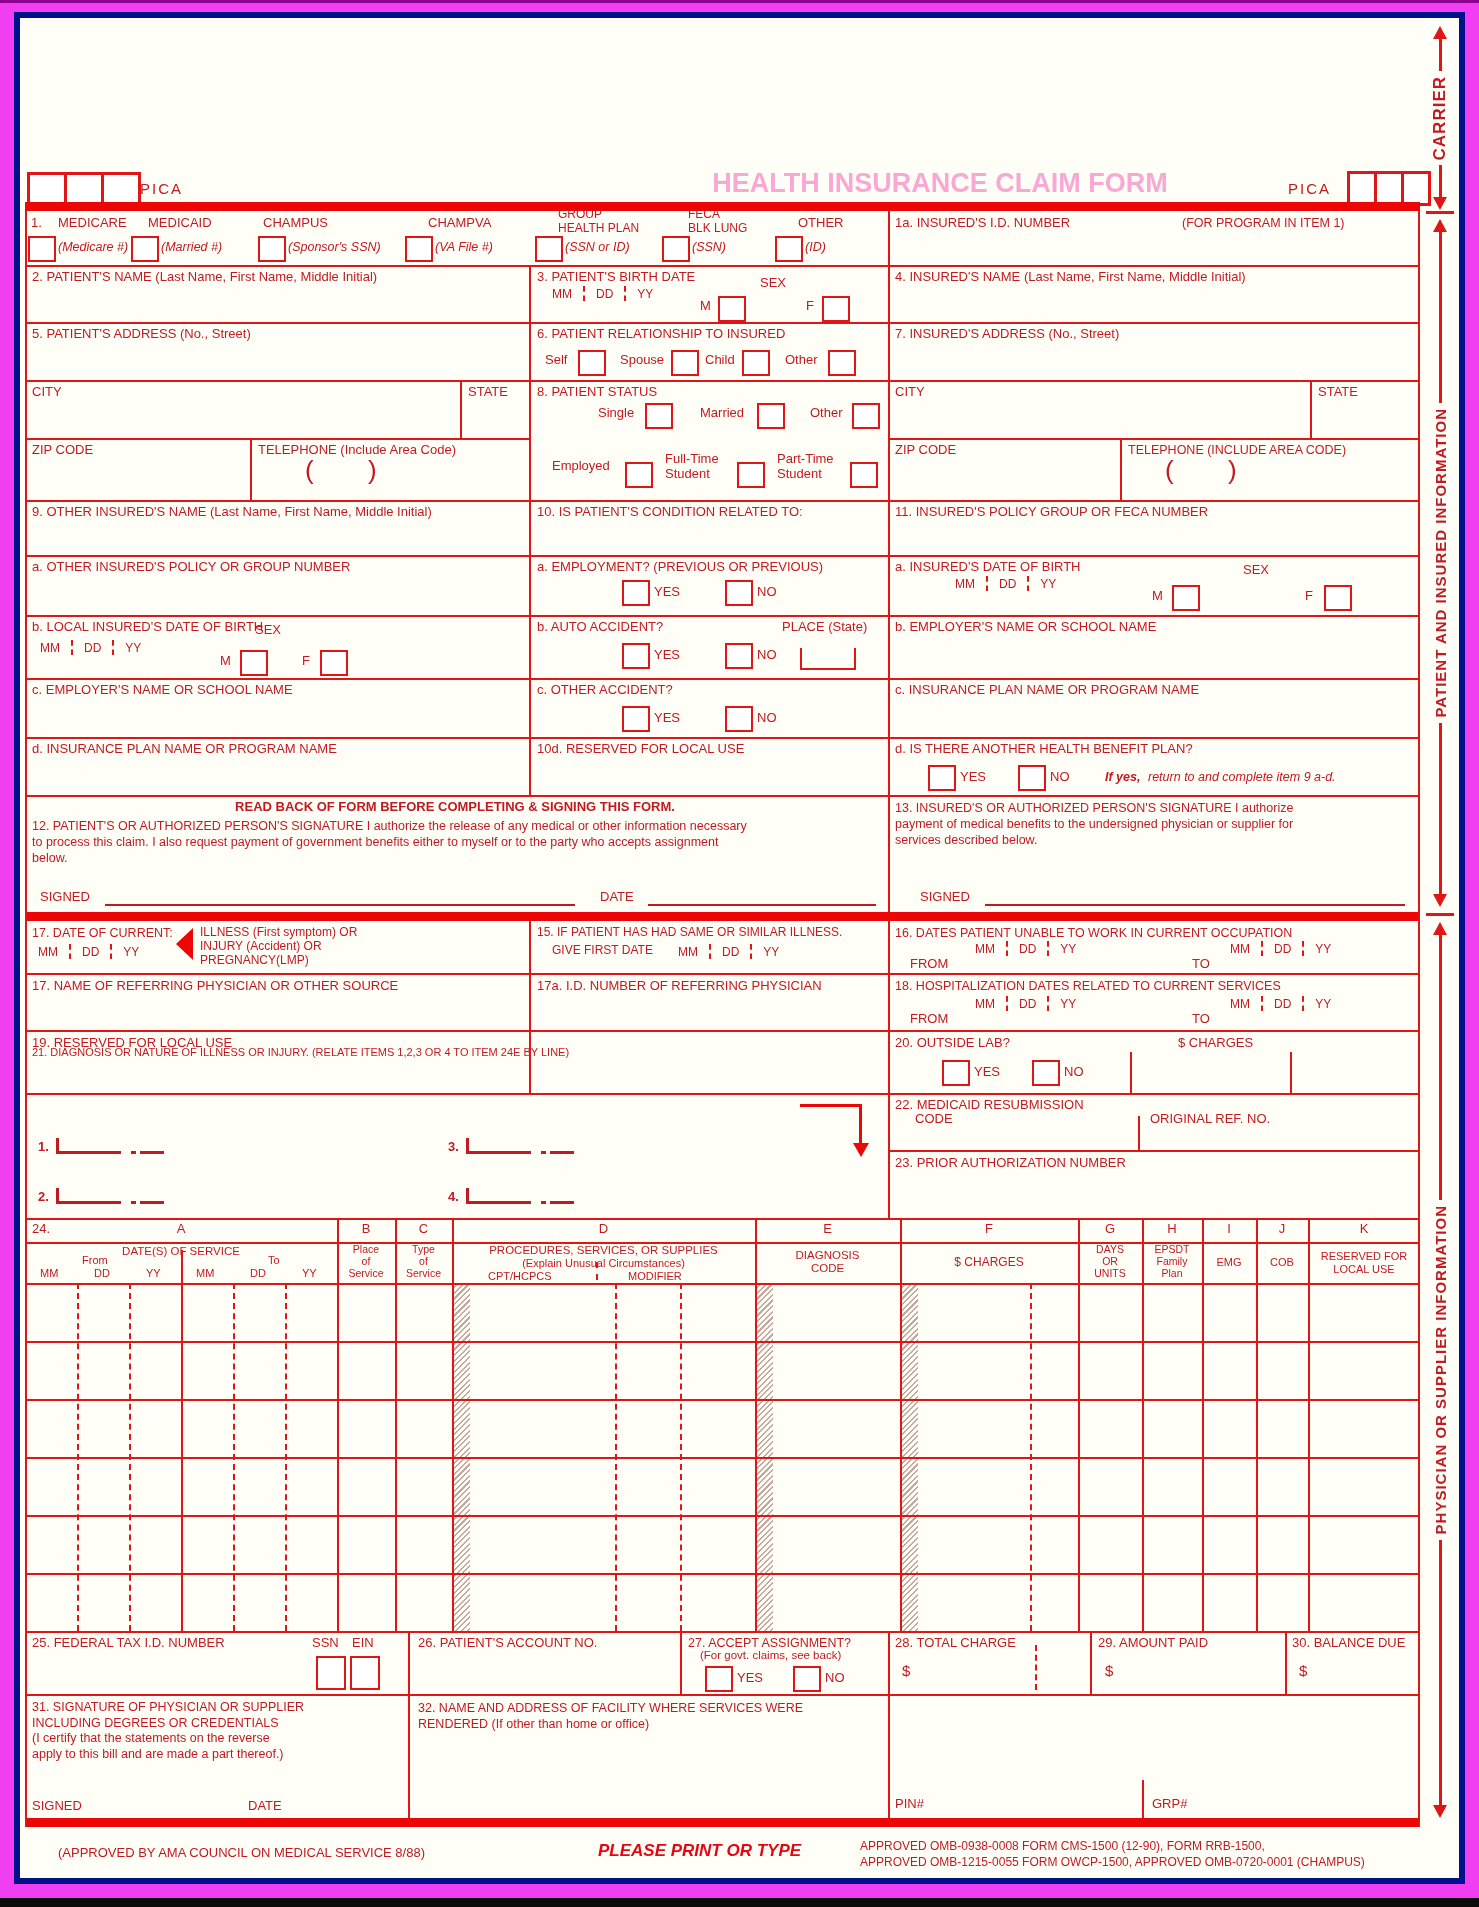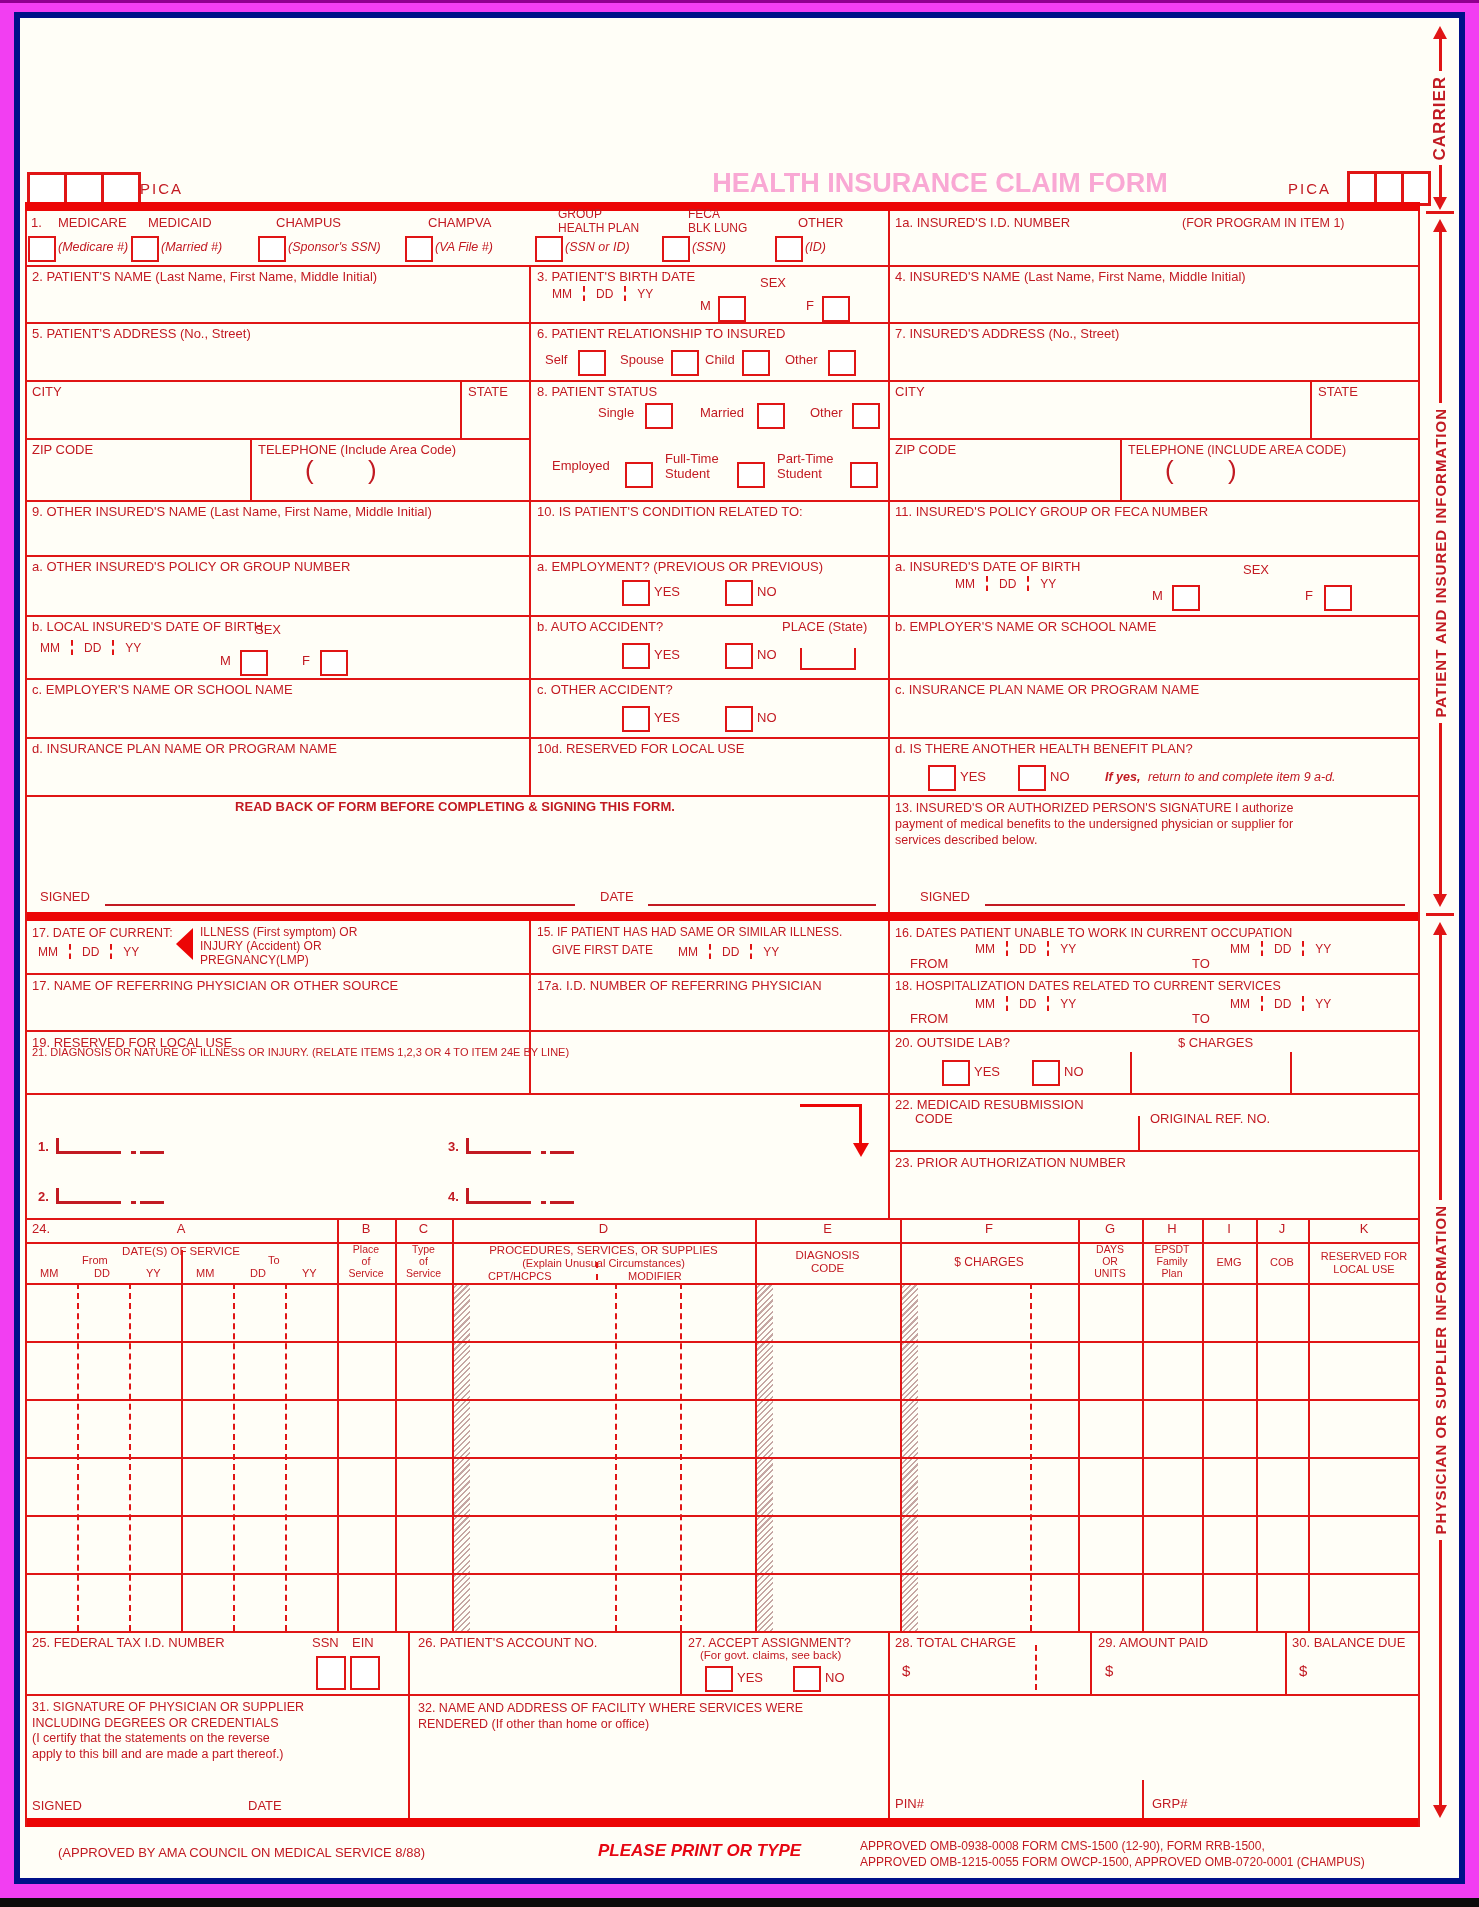--- a/index.html
+++ b/index.html
@@ -90,21 +90,21 @@
   <div class="bar" style="top:912px"></div>
   <div class="bar" style="top:1818px"></div>
 
   <span class="lb" style="left:31px;top:216px">1.</span>
   <span class="lb" style="left:58px;top:216px">MEDICARE</span>
   <div class="cb" style="left:28px;top:236px"></div>
   <span class="lb it" style="left:58px;top:240px;font-size:12.5px">(Medicare #)</span>
   <span class="lb" style="left:148px;top:216px">MEDICAID</span>
   <div class="cb" style="left:131px;top:236px"></div>
   <span class="lb it" style="left:161px;top:240px;font-size:12.5px">(Married  #)</span>
-  <span class="lb" style="left:276px;top:216px">CHAMPUS</span>
+  <span class="lb" style="left:263px;top:216px">CHAMPUS</span>
   <div class="cb" style="left:258px;top:236px"></div>
   <span class="lb it" style="left:288px;top:240px;font-size:12.5px">(Sponsor's SSN)</span>
   <span class="lb" style="left:428px;top:216px">CHAMPVA</span>
   <div class="cb" style="left:405px;top:236px"></div>
   <span class="lb it" style="left:435px;top:240px;font-size:12.5px">(VA File  #)</span>
   <span class="lb" style="left:558px;top:208px;font-size:12px">GROUP
 HEALTH PLAN</span>
   <div class="cb" style="left:535px;top:236px"></div>
   <span class="lb it" style="left:565px;top:240px;font-size:12.5px">(SSN or ID)</span>
   <span class="lb" style="left:688px;top:208px;font-size:12px">FECA
@@ -220,20 +220,23 @@
   <span class="lb" style="left:537px;top:742px">10d. RESERVED FOR LOCAL USE</span>
   <span class="lb" style="left:895px;top:742px">d. IS THERE ANOTHER HEALTH BENEFIT PLAN?</span>
   <div class="cb" style="left:928px;top:765px"></div>
   <span class="lb" style="left:960px;top:770px">YES</span>
   <div class="cb" style="left:1018px;top:765px"></div>
   <span class="lb" style="left:1050px;top:770px">NO</span>
   <span class="lb it b" style="left:1105px;top:770px;font-size:12.5px">If yes,</span>
   <span class="lb it" style="left:1148px;top:770px;font-size:12.5px"> return to and complete item 9 a-d.</span>
 
   <div class="lb b ctr" style="left:60px;top:800px;width:790px;font-size:13px">READ BACK OF FORM BEFORE COMPLETING &amp; SIGNING THIS FORM.</div>
+  <div class="lb" style="left:32px;top:818px;width:840px;font-size:12.5px;line-height:16px">12. PATIENT'S OR AUTHORIZED PERSON'S SIGNATURE  I authorize the release of any medical or other information necessary
+to process this claim. I also request payment of government benefits either to myself or to the party who accepts assignment
+below.</div>
   <span class="lb" style="left:40px;top:890px">SIGNED</span>
   <div class="fld" style="left:105px;top:904px;width:470px"></div>
   <span class="lb" style="left:600px;top:890px">DATE</span>
   <div class="fld" style="left:648px;top:904px;width:228px"></div>
   <div class="lb" style="left:895px;top:800px;width:520px;font-size:12.5px;line-height:16px">13. INSURED'S OR AUTHORIZED PERSON'S SIGNATURE I authorize
 payment of medical benefits to the undersigned physician or supplier for
 services described below.</div>
   <span class="lb" style="left:920px;top:890px">SIGNED</span>
   <div class="fld" style="left:985px;top:904px;width:420px"></div>
 

